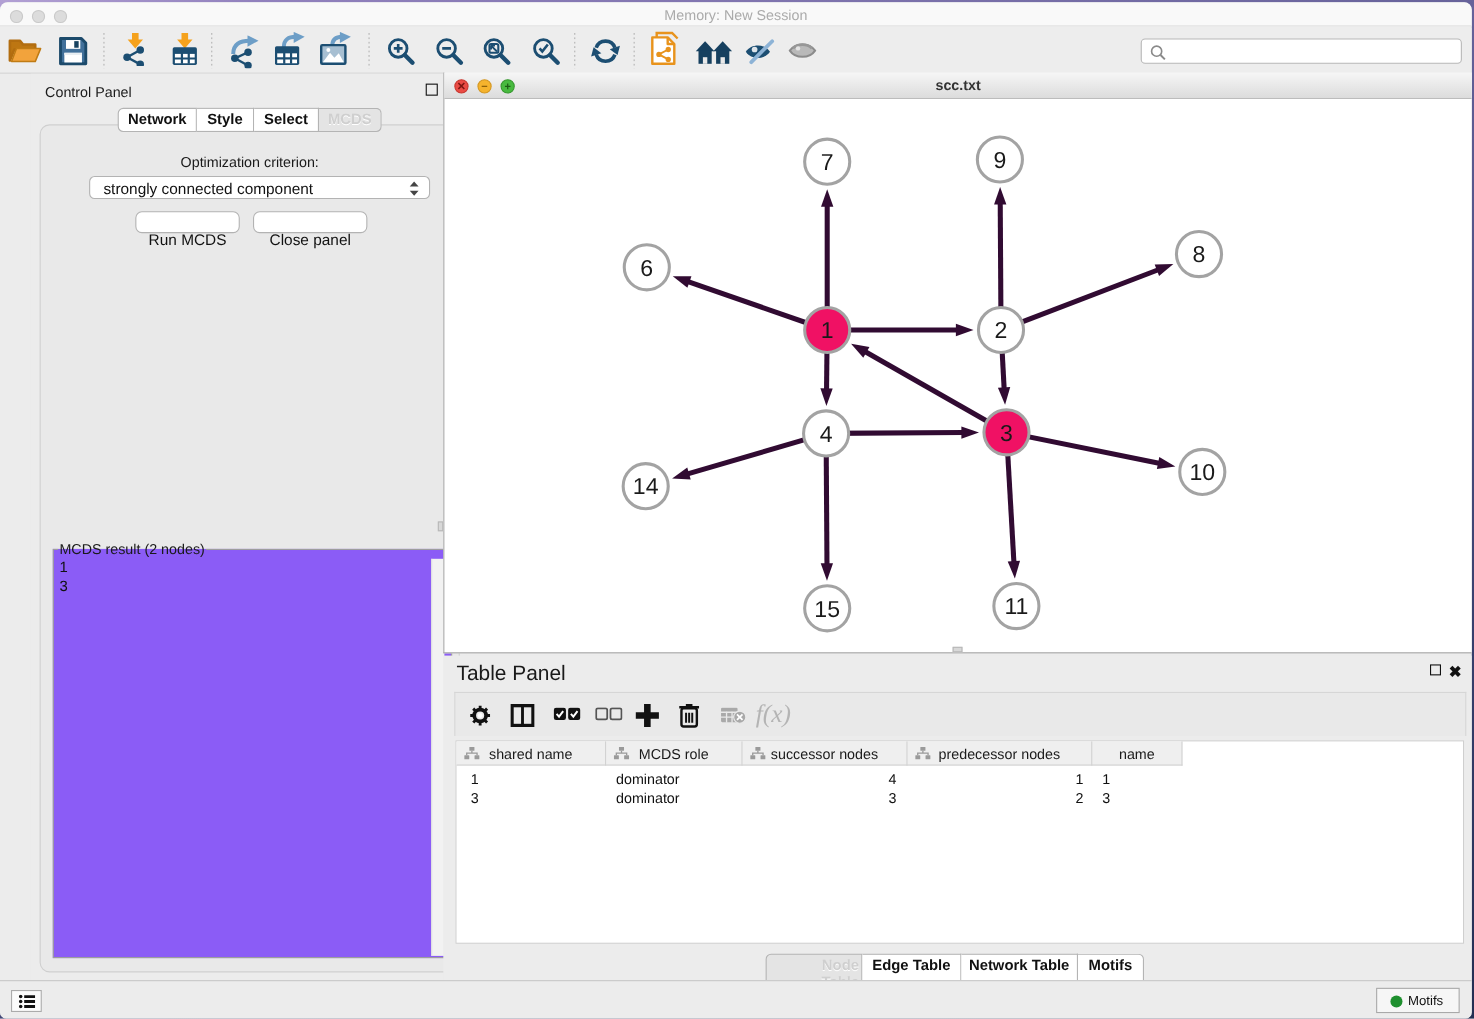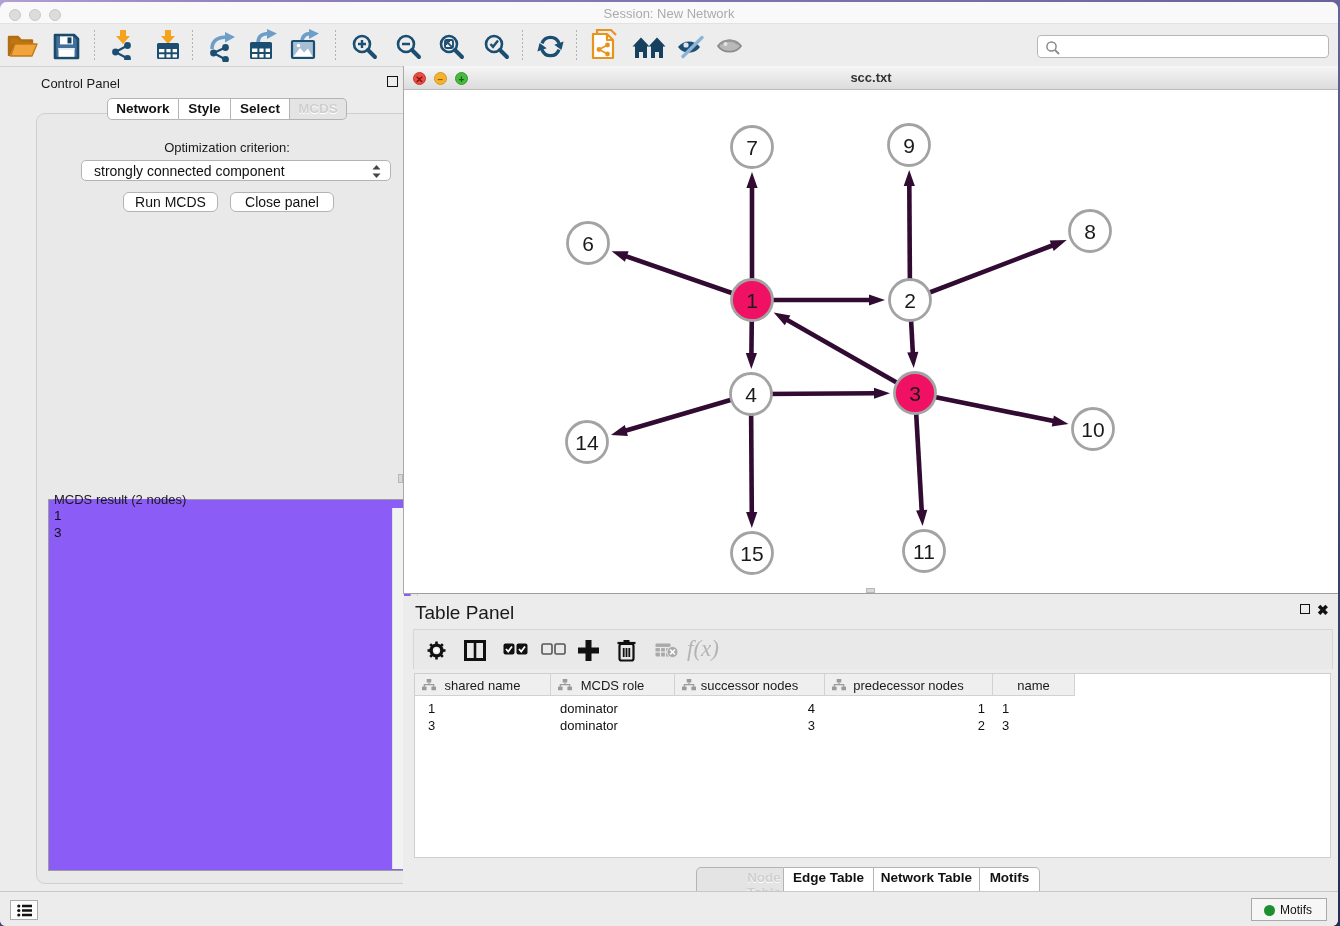--- a/index.html
+++ b/index.html
@@ -34,21 +34,21 @@
   text-align:center; padding:2px 0 3px 0; font-weight:bold; font-size:13.5px; }
 .tab.first { border-left:1px solid #b4b4b4; border-radius:5px 0 0 5px; }
 .tab.last { border-radius:0 5px 5px 0; }
 .tab.sel { background:#e4e4e4; color:#cfcfcf; text-shadow:0 1px 0 #ffffff; }
 #optlabel { position:absolute; left:0; width:100%; top:26px; text-align:center;
   font-size:13px; color:#1a1a1a; }
 #combo { position:absolute; left:44px; top:46px; width:310px; height:21px; background:#fff;
   border:1px solid #b3b3b3; border-radius:5px; font-size:14px; color:#111; }
 #combo span { position:absolute; left:12px; top:2px; }
 .btn { position:absolute; height:20px; background:#fff; border:1px solid #b3b3b3;
-  border-radius:6px; font-size:14px; color:#111; text-align:center; padding-top:1px; }
+  border-radius:6px; font-size:14px; color:#111; text-align:center; padding-top:17px; }
 fieldset#mcdsres { position:absolute; left:11px; top:378px; width:363px; height:379px;
   background:#8b5cf6; border:1px solid #9d9d9d; }
 fieldset#mcdsres legend { font-size:13px; color:#1a1a1a; margin-left:4px; padding:0 1px; }
 #mcds-txt { position:absolute; left:5px; top:0px; font-size:13.5px; color:#111; line-height:17px; }
 #mcds-sb { position:absolute; right:6px; top:1px; bottom:1px; width:12px; background:#f2f2f2;
   border-left:1px solid #e0e0e0; }
 
 #netwin { position:absolute; left:403px; top:64px; width:935px; height:528px;
   background:#fff; border-left:1px solid #a9a9a9; border-bottom:1px solid #9f9f9f; }
 #nettitle { position:absolute; left:0; top:0; right:0; height:24px;
@@ -82,21 +82,21 @@
   border-radius:50%; background:#1e8f2e; }
 #membtn .txt { position:absolute; left:28px; top:4px; }
 </style>
 </head>
 <body>
 <div id="app">
   <div id="titlebar">
     <div class="tl" style="left:9px;"></div>
     <div class="tl" style="left:29px;"></div>
     <div class="tl" style="left:49px;"></div>
-    <div id="title-text">Session: New Network</div>
+    <div id="title-text">Memory: New Session</div>
   </div>
   <div id="toolbar">
     <svg class="ticon" style="left:7px;top:8px" width="31" height="27" viewBox="0 0 31 27">
       <path d="M2,22 L2,4 L11,4 L14,7.5 L25,7.5 L25,12 L6,12 Z" fill="#bd7612" stroke="#b26d10" stroke-width="2.4" stroke-linejoin="round"></path>
       <path d="M3.5,23 L8,11 L30,11 L25,23 Z" fill="#f2a33c" stroke="#c07b14" stroke-width="1.4" stroke-linejoin="round"></path>
     </svg>
     <svg class="ticon" style="left:53px;top:8px" width="27" height="27" viewBox="0 0 27 27">
       <path d="M2,2 L21,2 L25,6 L25,25 L2,25 Z" fill="#41709a" stroke="#1c4a6b" stroke-width="2.6" stroke-linejoin="round"></path>
       <rect x="7" y="3.4" width="13" height="8" fill="#fff"></rect>
       <rect x="14.5" y="4.4" width="4" height="6" fill="#16415f"></rect>

